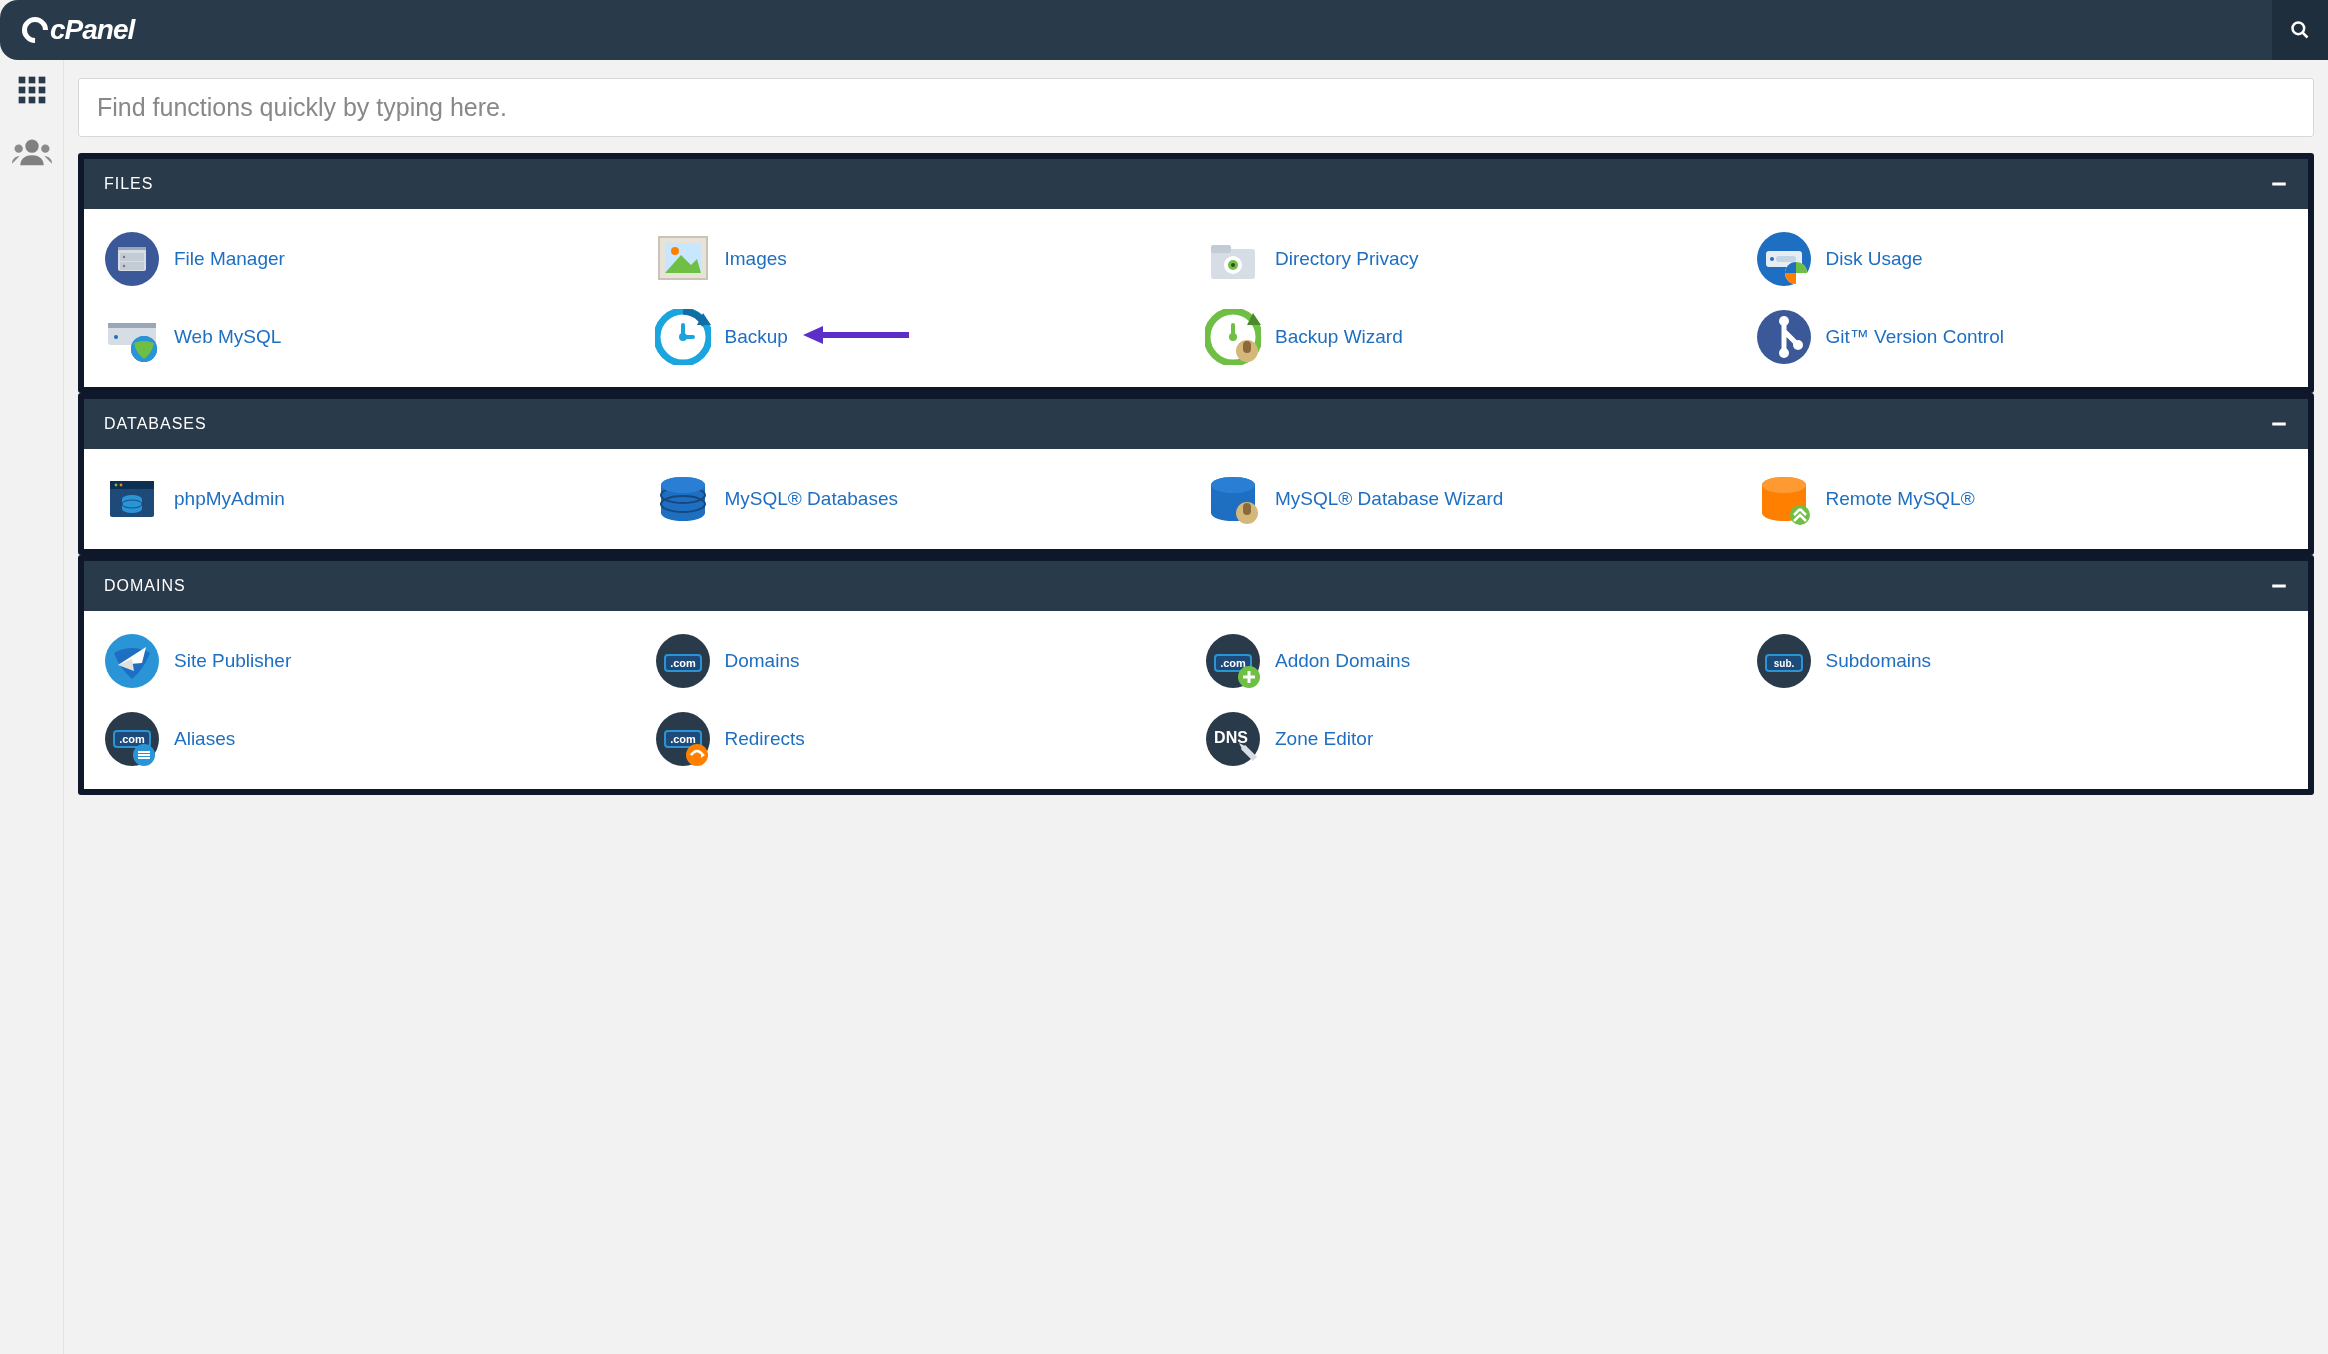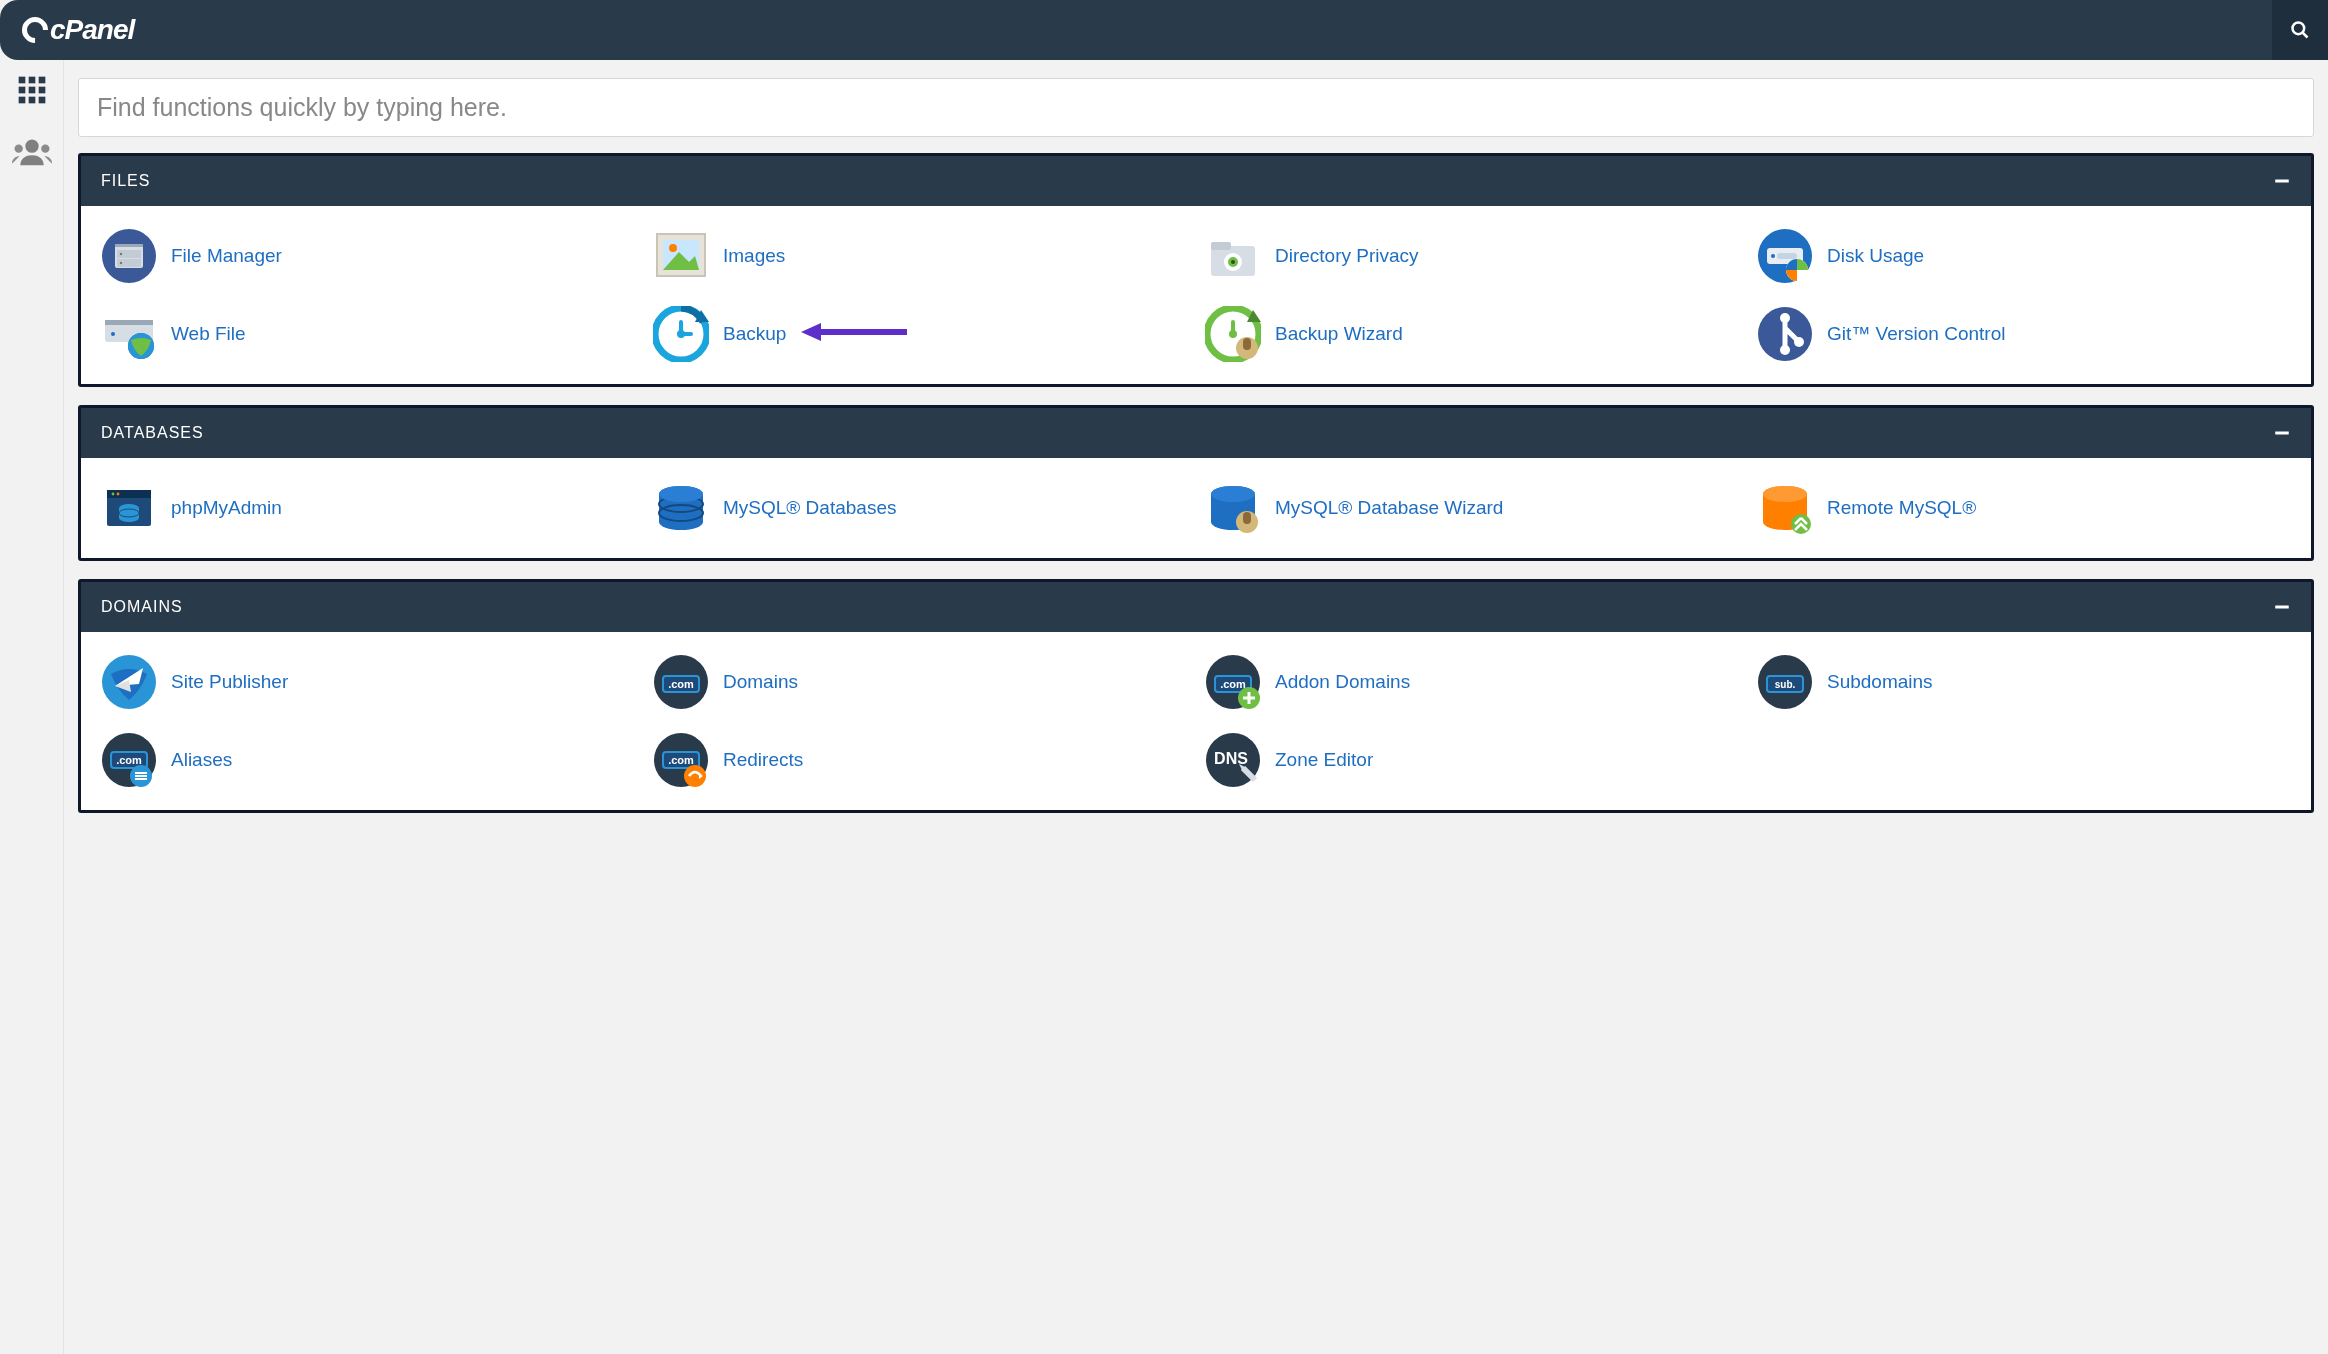--- a/index.html
+++ b/index.html
@@ -74,23 +74,22 @@
       padding: 14px 18px;
       width: 100%;
       font-size: 25px;
       color: #777;
       margin-bottom: 16px;
     }
     .search-box::placeholder { color: #888; }
 
     
     .section-box {
-      border: 3px solid #0f172a;
+      border: 6px solid #0f172a;
       border-radius: 3px;
-      margin-bottom: 18px;
       background: #fff;
       overflow: hidden;
     }
     .section-header {
       background: #293a4a;
       color: #fff;
       padding: 16px 20px;
       font-size: 16px;
       letter-spacing: 1px;
       font-weight: 400;
@@ -230,21 +229,21 @@
                 </svg>
               </div>
               <span class="tile-label">Disk Usage</span>
             </div>
             <div class="tile">
               <div class="tile-icon">
                 <svg width="56" height="56" viewBox="0 0 56 56">
                   <use href="#ic-web-disk"></use>
                 </svg>
               </div>
-              <span class="tile-label">Web File</span>
+              <span class="tile-label">Web MySQL</span>
             </div>
             <div class="tile">
               <div class="tile-icon">
                 <svg width="56" height="56" viewBox="0 0 56 56">
                   <use href="#ic-backup"></use>
                 </svg>
               </div>
               <span class="tile-label">Backup</span>
               <span class="arrow"><svg width="110" height="24" viewBox="0 0 110 24">
                   <line x1="20" y1="12" x2="108" y2="12" stroke="#5e2ec9" stroke-width="6"></line>

